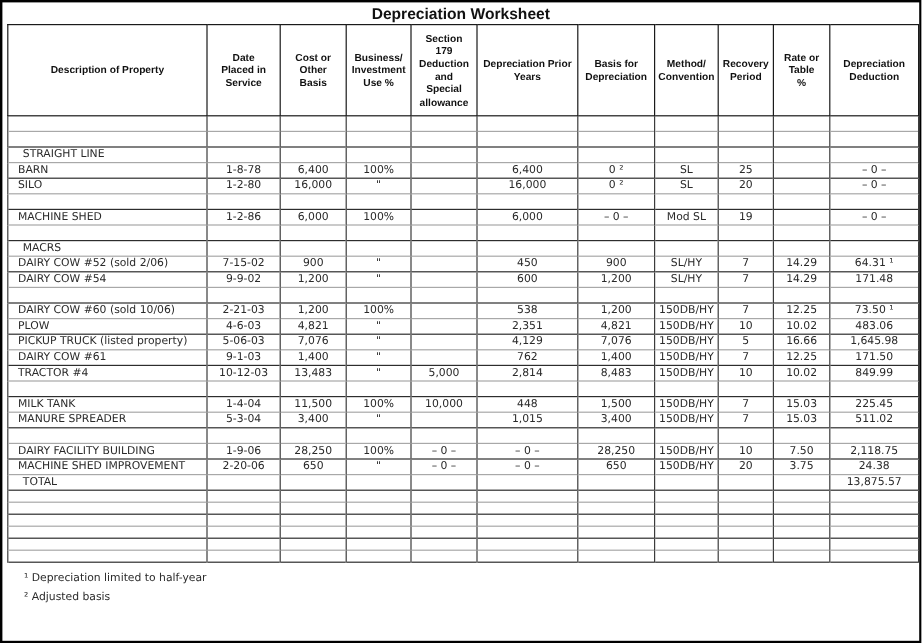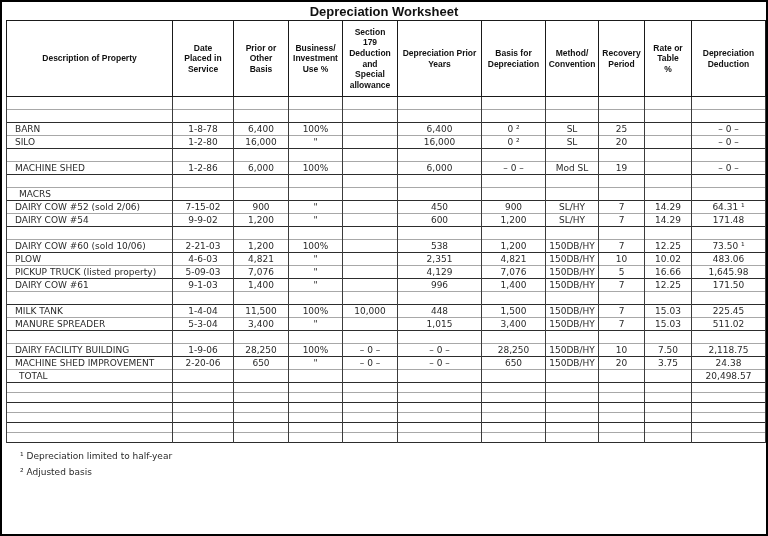--- a/index.html
+++ b/index.html
@@ -91,21 +91,21 @@
         <col class="c9">
         <col class="c10">
         <col class="c11">
     </colgroup>
     <thead>
       <tr>
           <th>Description of Property</th>
           <th>Date
 Placed in
 Service</th>
-          <th>Prior or
+          <th>Cost or
 Other
 Basis</th>
           <th>Business/
 Investment
 Use %</th>
           <th>Section
 179
 Deduction
 and
 Special
@@ -146,20 +146,33 @@
           <td></td>
           <td></td>
           <td></td>
           <td></td>
           <td></td>
           <td></td>
           <td></td>
           <td></td>
         </tr>
         <tr>
+          <td class="desc indent-section">STRAIGHT LINE</td>
+          <td></td>
+          <td></td>
+          <td></td>
+          <td></td>
+          <td></td>
+          <td></td>
+          <td></td>
+          <td></td>
+          <td></td>
+          <td></td>
+        </tr>
+        <tr>
           <td class="desc indent-item">BARN</td>
           <td>1-8-78</td>
           <td>6,400</td>
           <td>100%</td>
           <td></td>
           <td>6,400</td>
           <td>0 ²</td>
           <td>SL</td>
           <td>25</td>
           <td></td>
@@ -290,43 +303,56 @@
           <td></td>
           <td>2,351</td>
           <td>4,821</td>
           <td>150DB/HY</td>
           <td>10</td>
           <td>10.02</td>
           <td>483.06</td>
         </tr>
         <tr>
           <td class="desc indent-item">PICKUP TRUCK (listed property)</td>
-          <td>5-09-03</td>
+          <td>5-06-03</td>
           <td>7,076</td>
           <td>"</td>
           <td></td>
           <td>4,129</td>
           <td>7,076</td>
           <td>150DB/HY</td>
           <td>5</td>
           <td>16.66</td>
           <td>1,645.98</td>
         </tr>
         <tr>
           <td class="desc indent-item">DAIRY COW #61</td>
           <td>9-1-03</td>
           <td>1,400</td>
           <td>"</td>
           <td></td>
-          <td>996</td>
+          <td>762</td>
           <td>1,400</td>
           <td>150DB/HY</td>
           <td>7</td>
           <td>12.25</td>
           <td>171.50</td>
+        </tr>
+        <tr>
+          <td class="desc indent-item">TRACTOR #4</td>
+          <td>10-12-03</td>
+          <td>13,483</td>
+          <td>"</td>
+          <td>5,000</td>
+          <td>2,814</td>
+          <td>8,483</td>
+          <td>150DB/HY</td>
+          <td>10</td>
+          <td>10.02</td>
+          <td>849.99</td>
         </tr>
         <tr>
           <td class="desc indent-section"></td>
           <td></td>
           <td></td>
           <td></td>
           <td></td>
           <td></td>
           <td></td>
           <td></td>
@@ -403,21 +429,21 @@
           <td class="desc indent-section">TOTAL</td>
           <td></td>
           <td></td>
           <td></td>
           <td></td>
           <td></td>
           <td></td>
           <td></td>
           <td></td>
           <td></td>
-          <td>20,498.57</td>
+          <td>13,875.57</td>
         </tr>
         <tr class="trailing">
           <td class="desc indent-section"></td>
           <td></td>
           <td></td>
           <td></td>
           <td></td>
           <td></td>
           <td></td>
           <td></td>

